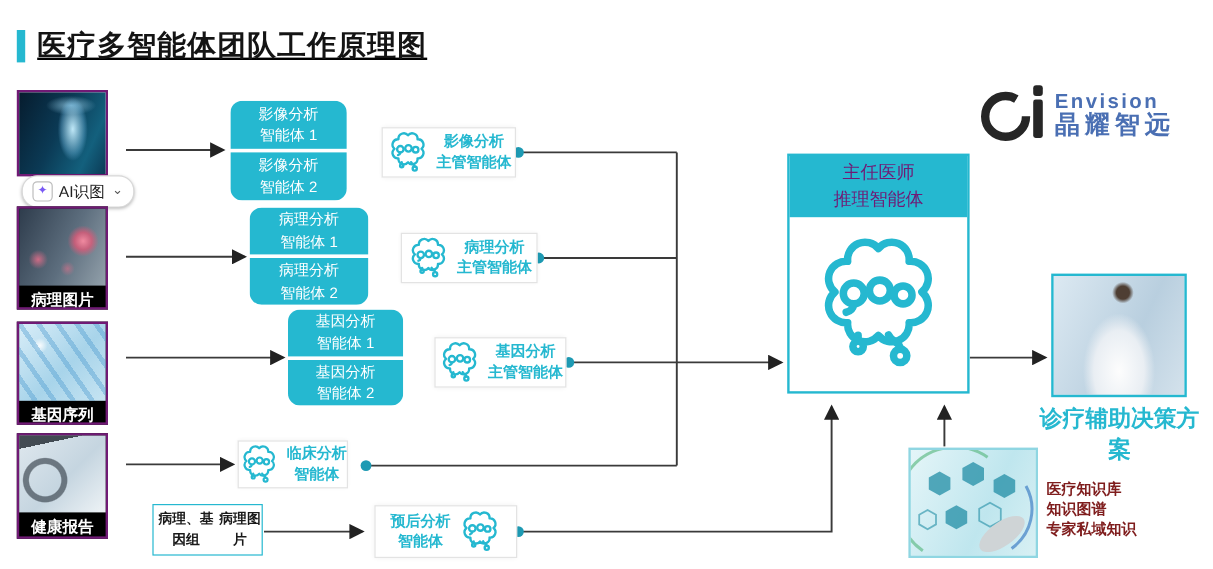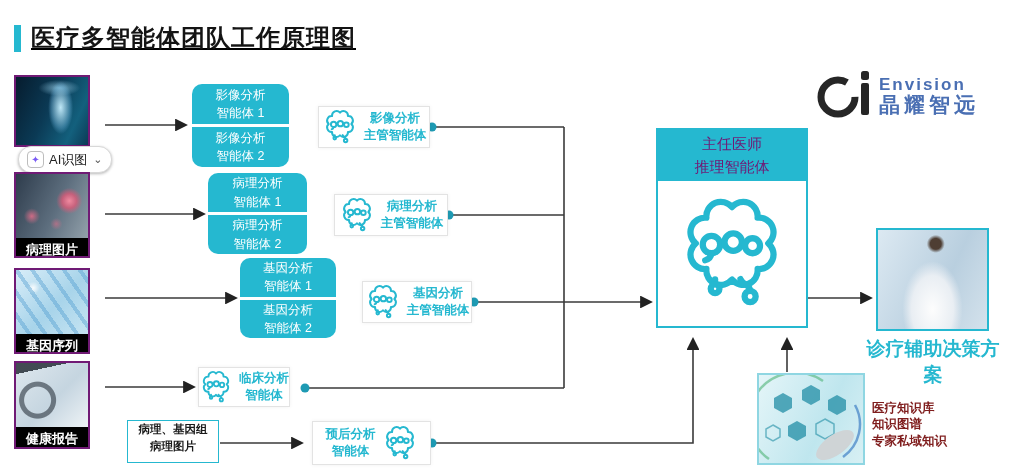--- a/index.html
+++ b/index.html
@@ -54,21 +54,21 @@
      font-size:12.5px;line-height:1.45;text-align:center;}
 
   
   .sup{position:absolute;background:#fff;border:1px solid #e3e3e3;box-shadow:0 0 4px rgba(0,0,0,.06);
      display:flex;align-items:center;justify-content:center;gap:6px;box-sizing:border-box;}
   .sup-t{color:#25b8d0;font-weight:bold;font-size:12.5px;line-height:1.35;text-align:center;}
   .brain{display:block;}
 
   
   .databox{position:absolute;left:127px;top:420px;width:92px;height:43px;background:#fff;border:1.5px solid #25b8d0;
-     box-sizing:border-box;display:flex;flex-direction:column;align-items:center;justify-content:flex-start;
+     box-sizing:border-box;display:flex;flex-direction:row;align-items:center;justify-content:flex-start;
      color:#1a1a1a;font-weight:bold;font-size:11.5px;line-height:1.45;text-align:center;}
 
   
   .chief{position:absolute;left:656px;top:128px;width:152px;height:200px;background:#fff;border:2px solid #25b8d0;box-sizing:border-box;}
   .chief .hd{background:#25b8d0;color:#701a75;text-align:center;font-size:15px;line-height:1.5;padding:3px 0;}
   .chief .bd{display:flex;align-items:center;justify-content:center;height:143px;}
 
   
   .doctor{position:absolute;left:876px;top:228px;width:113px;height:103px;border:2px solid #25b8d0;box-sizing:border-box;background:
      radial-gradient(circle 9px at 53% 14%, #4e3e33 60%, transparent 100%),

